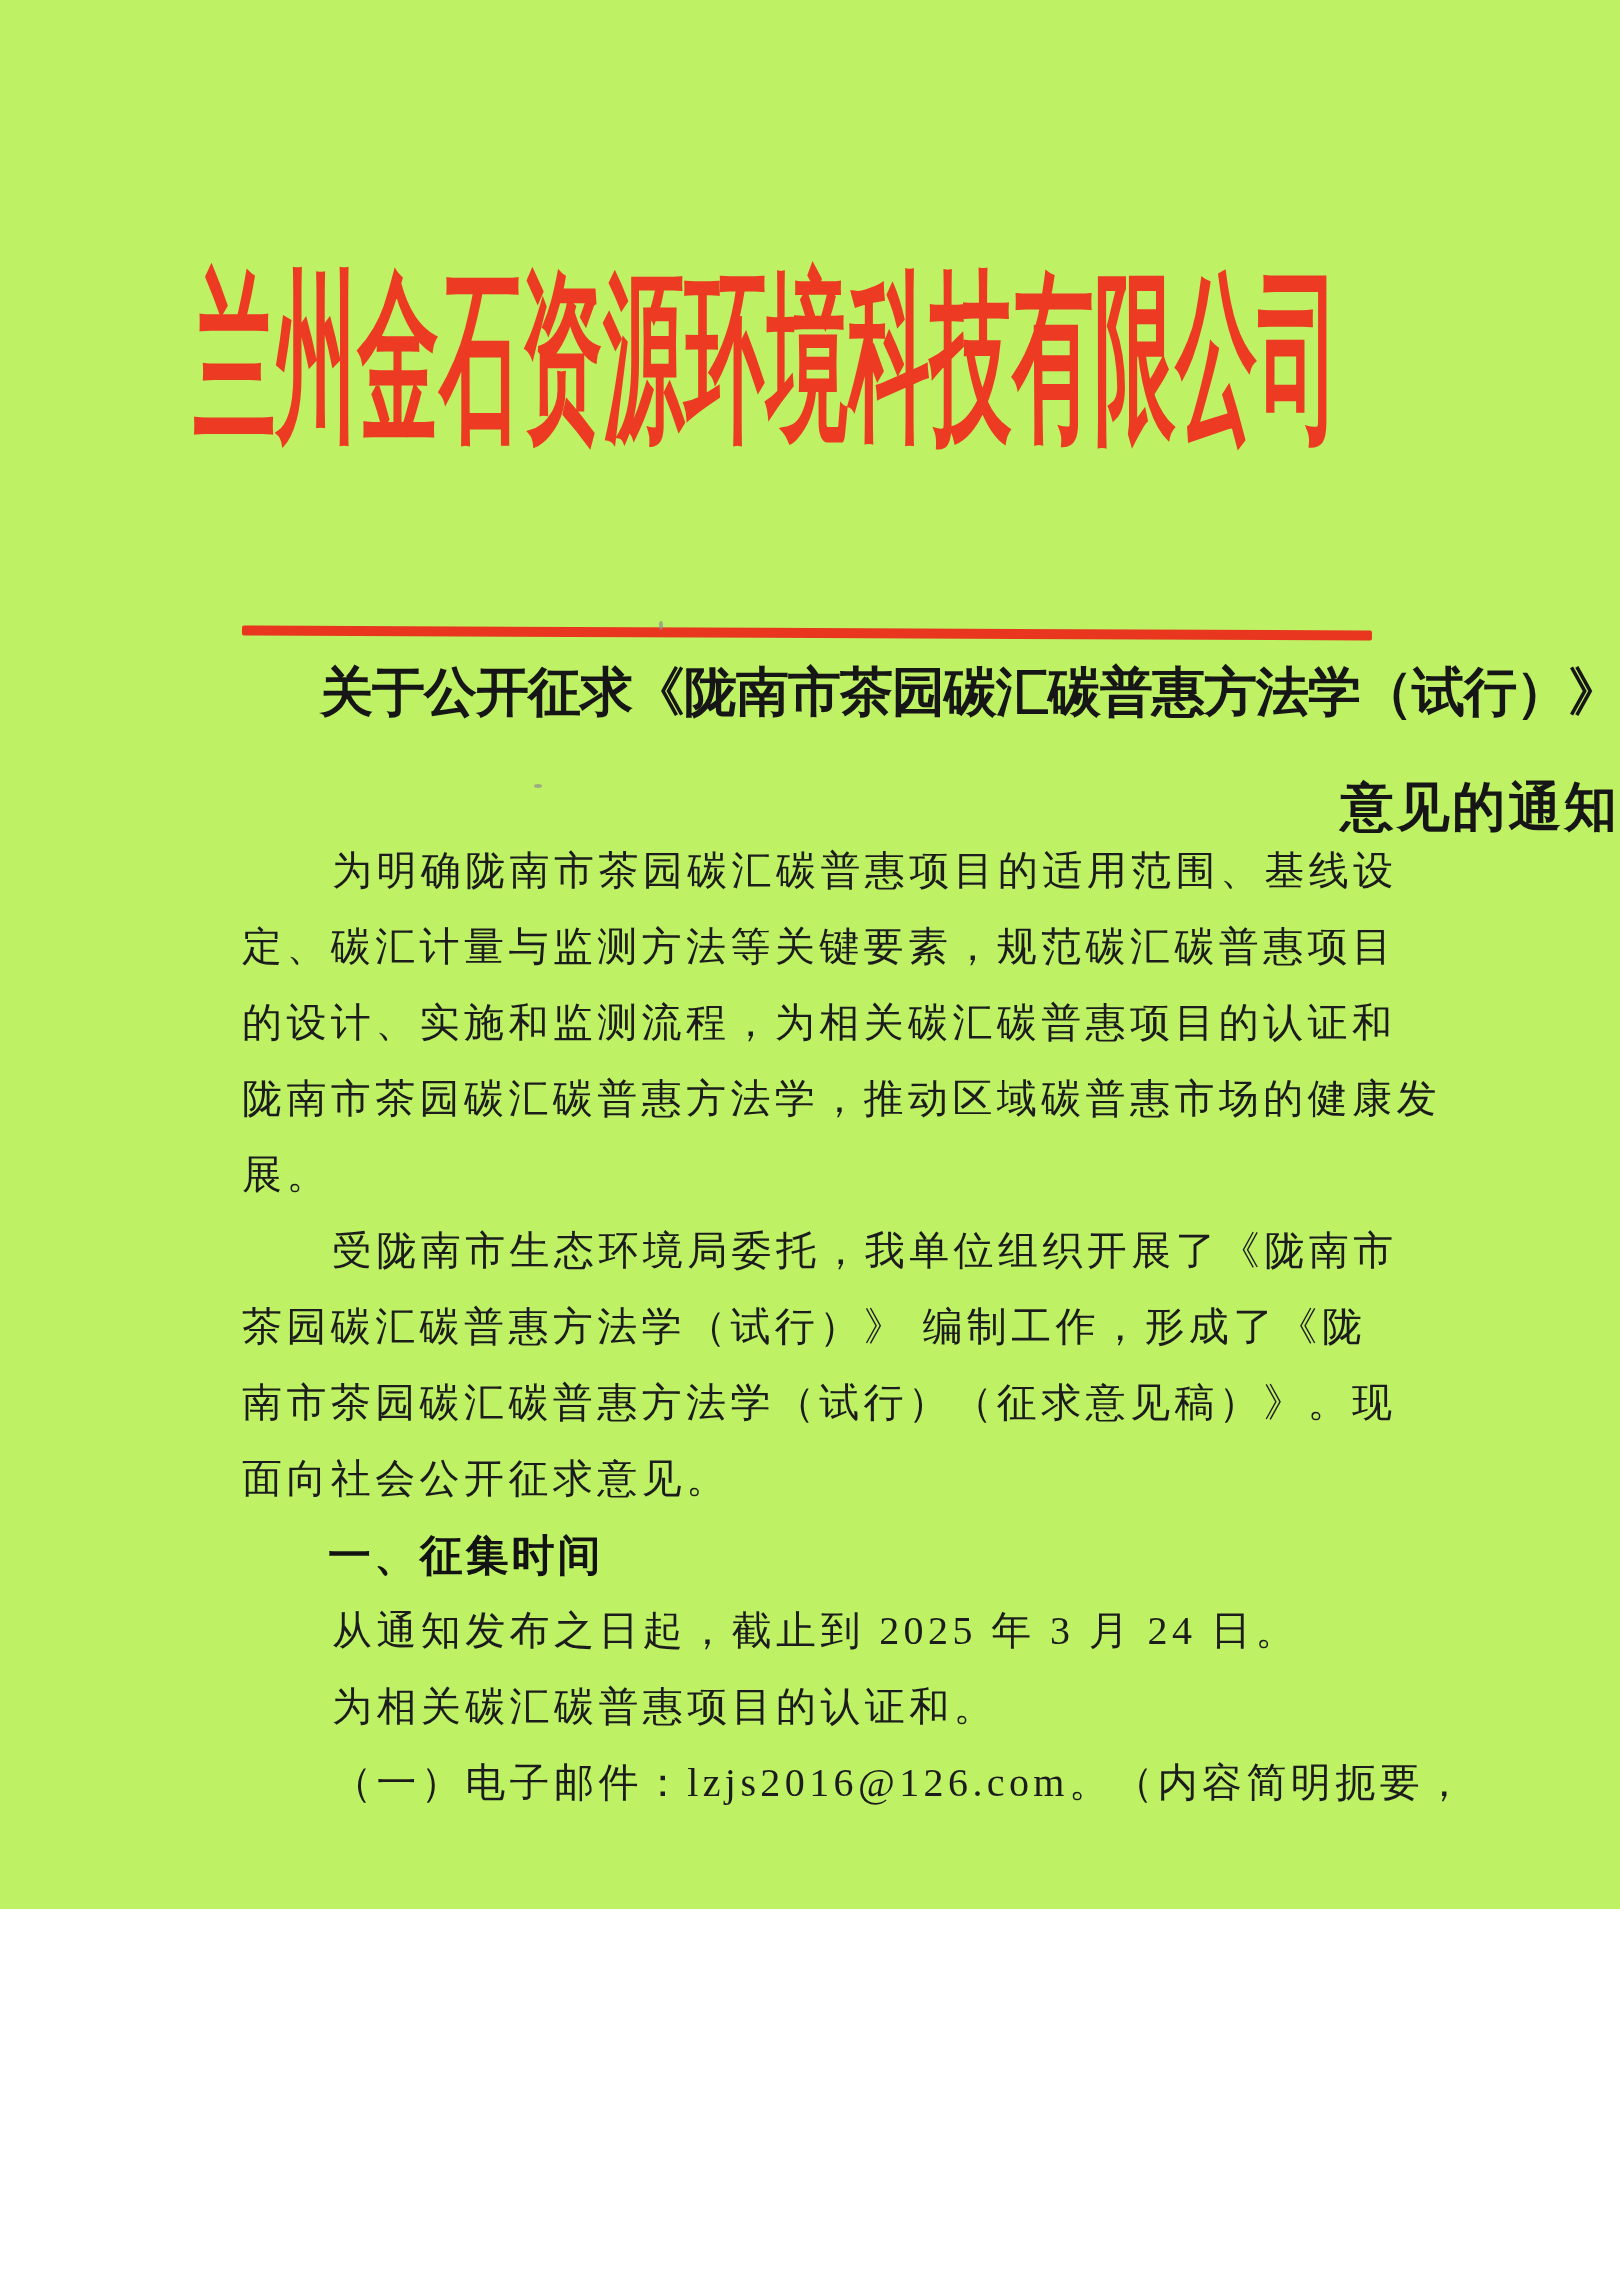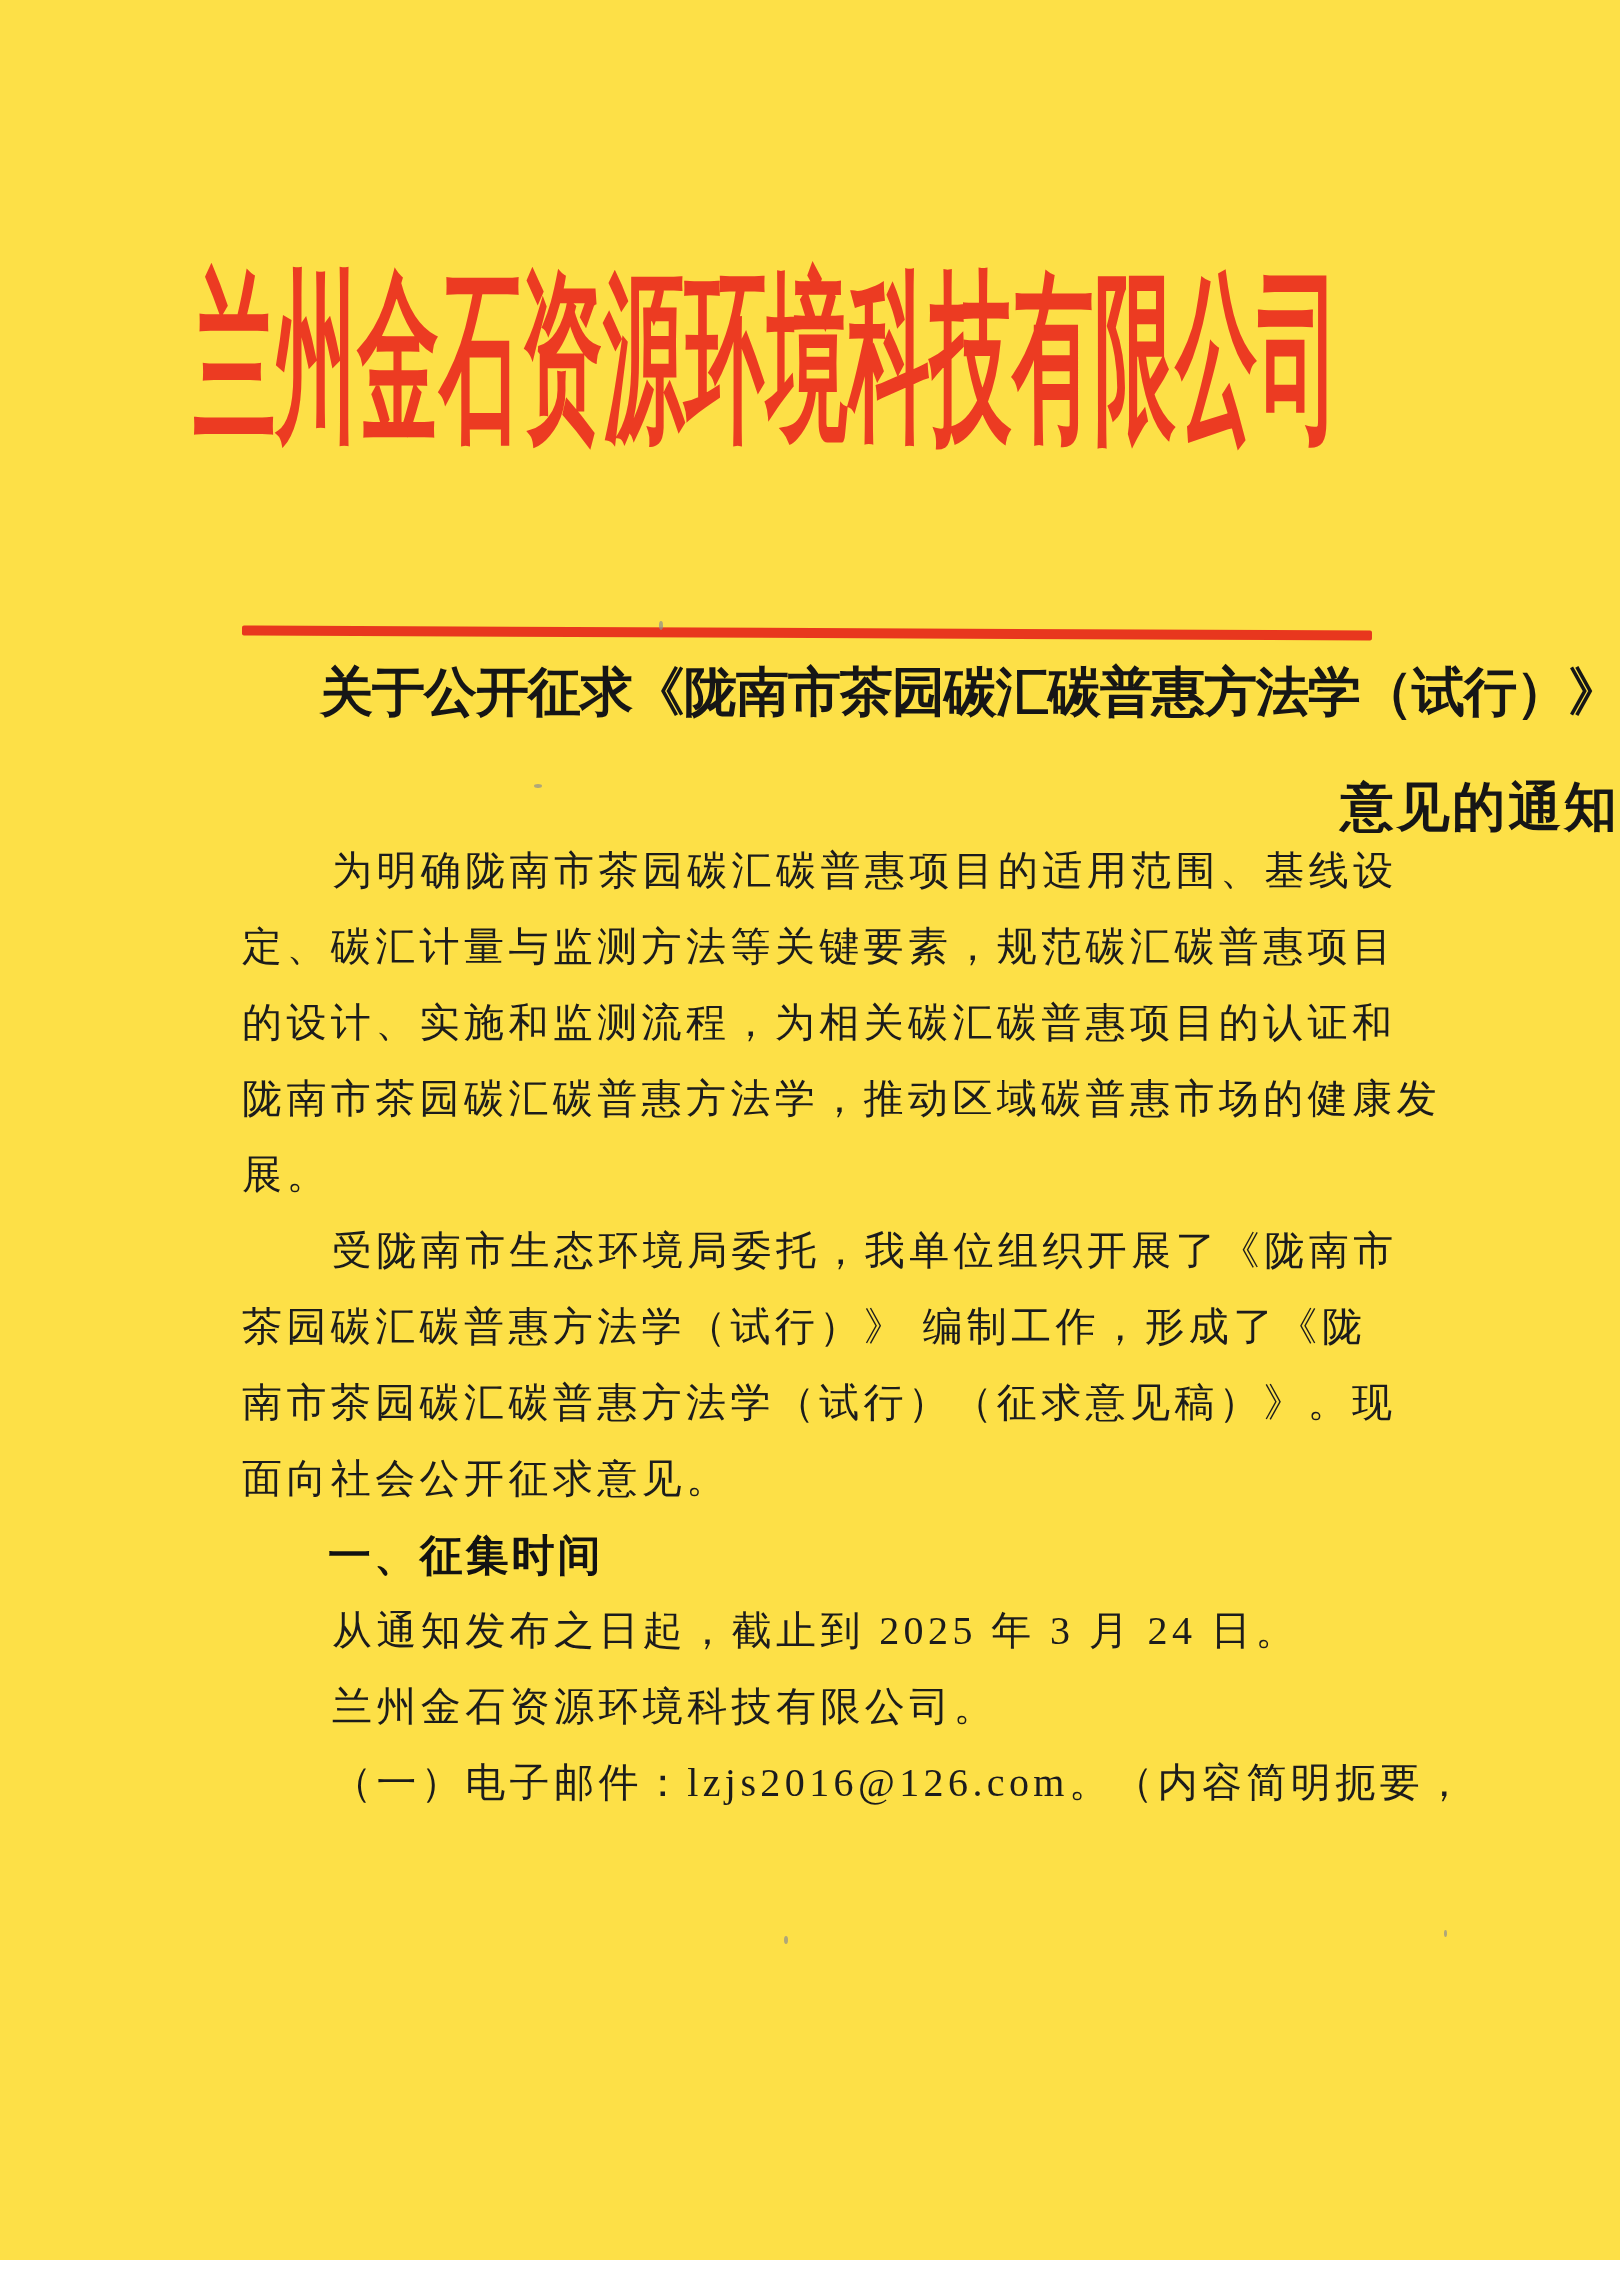--- a/index.html
+++ b/index.html
@@ -1,20 +1,20 @@
 <!DOCTYPE html>
 <html><head>
 <meta charset="utf-8">
 <style>
   html, body { margin: 0; padding: 0; background: #ffffff; }
   .page {
     position: relative;
     width: 1620px;
-    height: 2260px;
-    background: #fde047;
+    height: 1909px;
+    background: #bef264;
     overflow: hidden;
     font-family: "Liberation Serif", "DejaVu Serif", serif;
   }
 
   
   .letterhead {
     position: absolute;
     top: 267px;
     left: 194px;
     white-space: nowrap;
@@ -110,21 +110,21 @@
       <div class="line">定、碳汇计量与监测方法等关键要素，规范碳汇碳普惠项目</div>
       <div class="line">的设计、实施和监测流程，为相关碳汇碳普惠项目的认证和</div>
       <div class="line">陇南市茶园碳汇碳普惠方法学，推动区域碳普惠市场的健康发</div>
       <div class="line">展。</div>
       <div class="line indent">受陇南市生态环境局委托，我单位组织开展了《陇南市</div>
       <div class="line">茶园碳汇碳普惠方法学（试行）》 编制工作，形成了《陇</div>
       <div class="line">南市茶园碳汇碳普惠方法学（试行）（征求意见稿）》。现</div>
       <div class="line">面向社会公开征求意见。</div>
       <div class="line heading">一、征集时间</div>
       <div class="line indent">从通知发布之日起，截止到 2025 年 3 月 24 日。</div>
-      <div class="line indent">兰州金石资源环境科技有限公司。</div>
+      <div class="line indent">为相关碳汇碳普惠项目的认证和。</div>
       <div class="line indent">（一）电子邮件：lzjs2016@126.com。（内容简明扼要，</div>
     </div>
 
   <div class="speck" style="left:659px; top:621px; width:3.9px; height:8.8px;"></div>
   <div class="speck" style="left:534px; top:784px; width:7.8px; height:3.9px;"></div>
   <div class="speck" style="left:784px; top:1936px; width:3.9px; height:7.8px;"></div>
   <div class="speck" style="left:1444px; top:1930px; width:2.9px; height:6.9px;"></div>
 
 </div>
 

